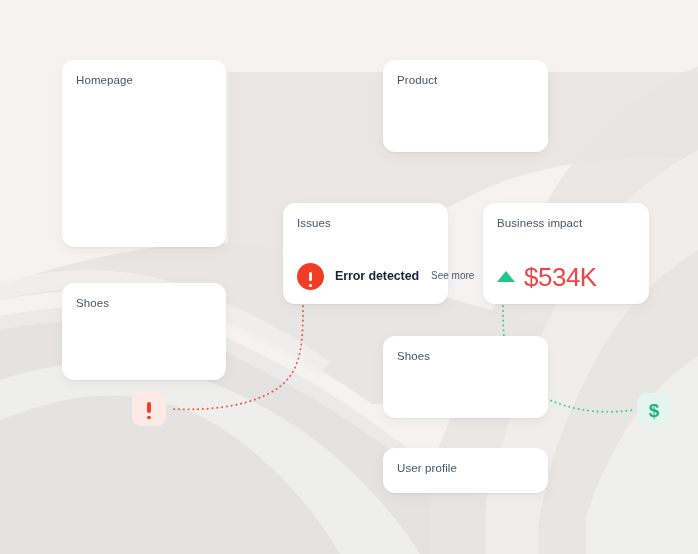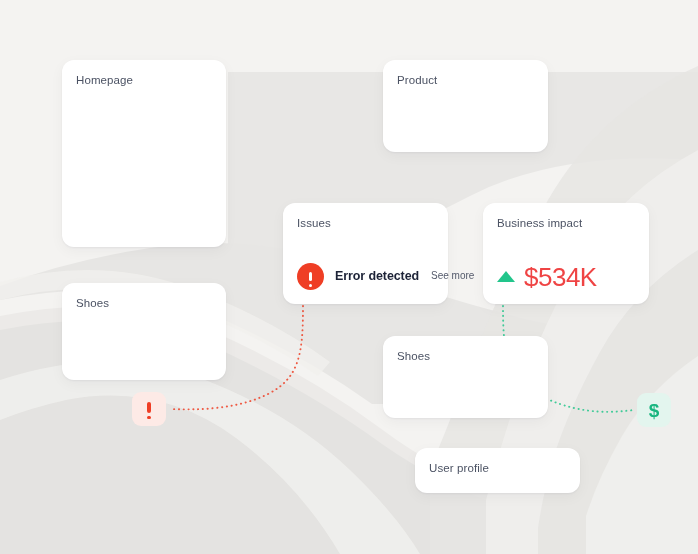--- a/index.html
+++ b/index.html
@@ -68,21 +68,21 @@
     white-space: nowrap;
   }
 
   
   #card-homepage      { left: 62px;  top: 60px;  width: 164px; height: 187px; }
   #card-product       { left: 383px; top: 60px;  width: 165px; height: 92px; }
   #card-women         { left: 62px;  top: 283px; width: 164px; height: 97px;  }
   #card-issues        { left: 283px; top: 203px; width: 165px; height: 101px; }
   #card-business      { left: 483px; top: 203px; width: 166px; height: 101px; }
   #card-shoes         { left: 383px; top: 336px; width: 165px; height: 82px; padding-left: 40px;  }
-  #card-userprofile   { left: 383px; top: 448px; width: 165px; height: 45px; margin-left: 32px;  }
+  #card-userprofile   { left: 383px; top: 448px; width: 165px; height: 45px;  }
 
   
   .issue-row {
     position: absolute;
     left: 14px;
     bottom: 14px;
     display: flex;
     align-items: center;
     gap: 11px;
   }

